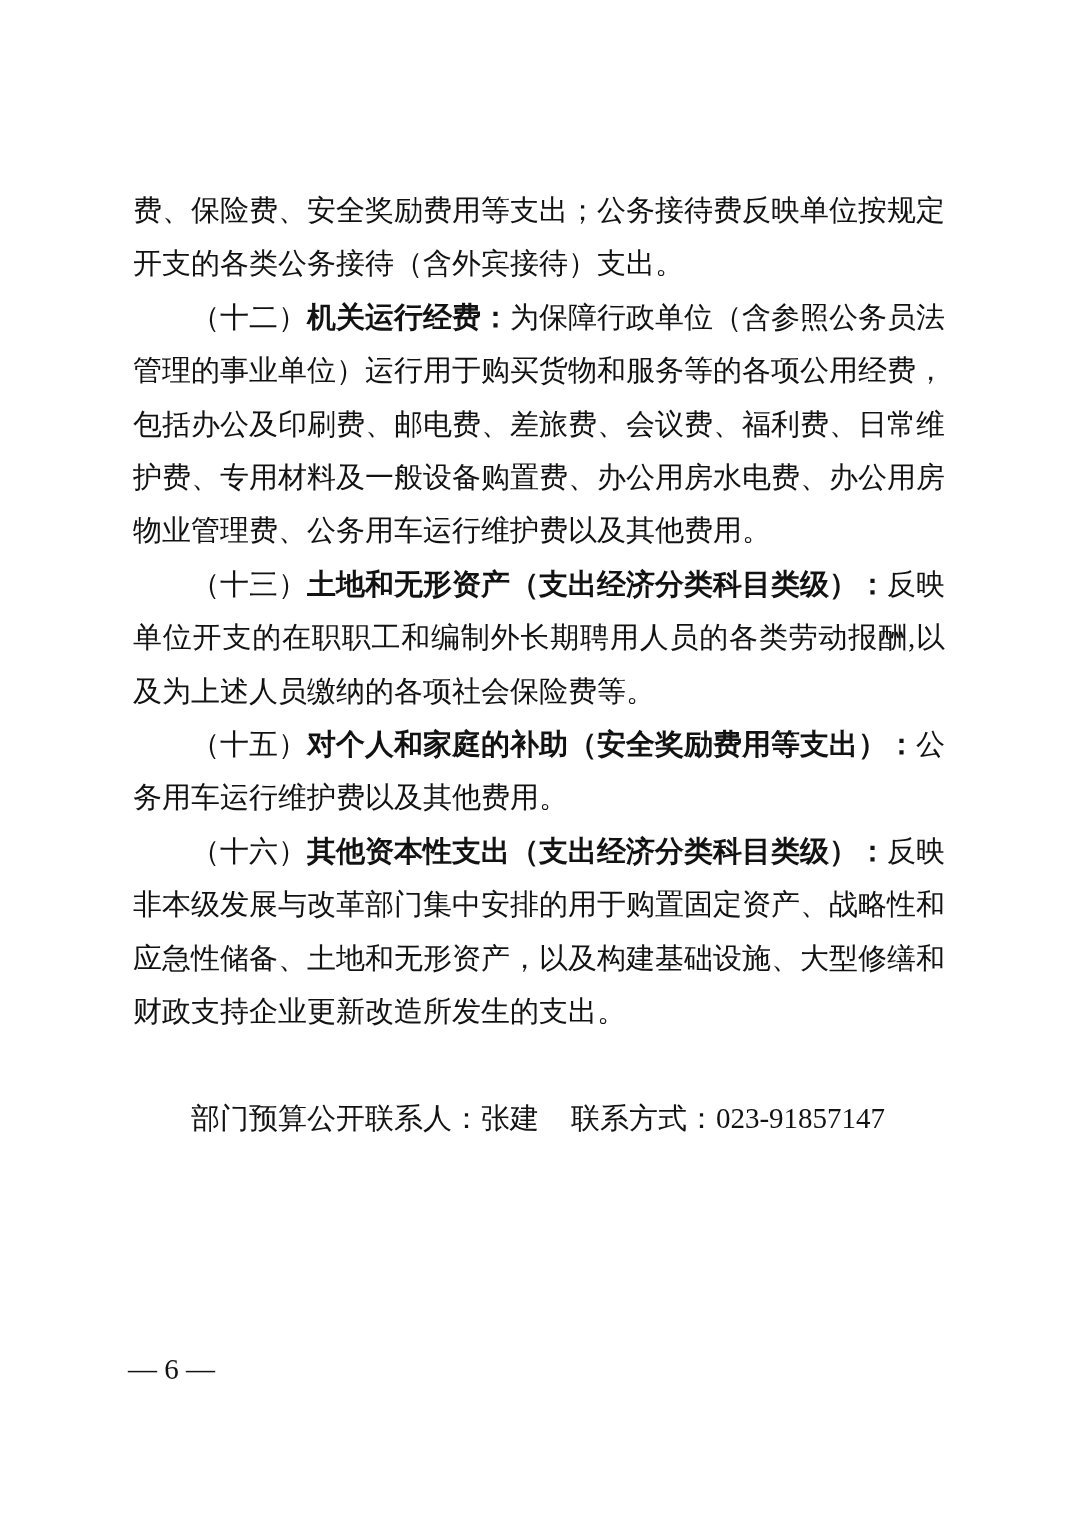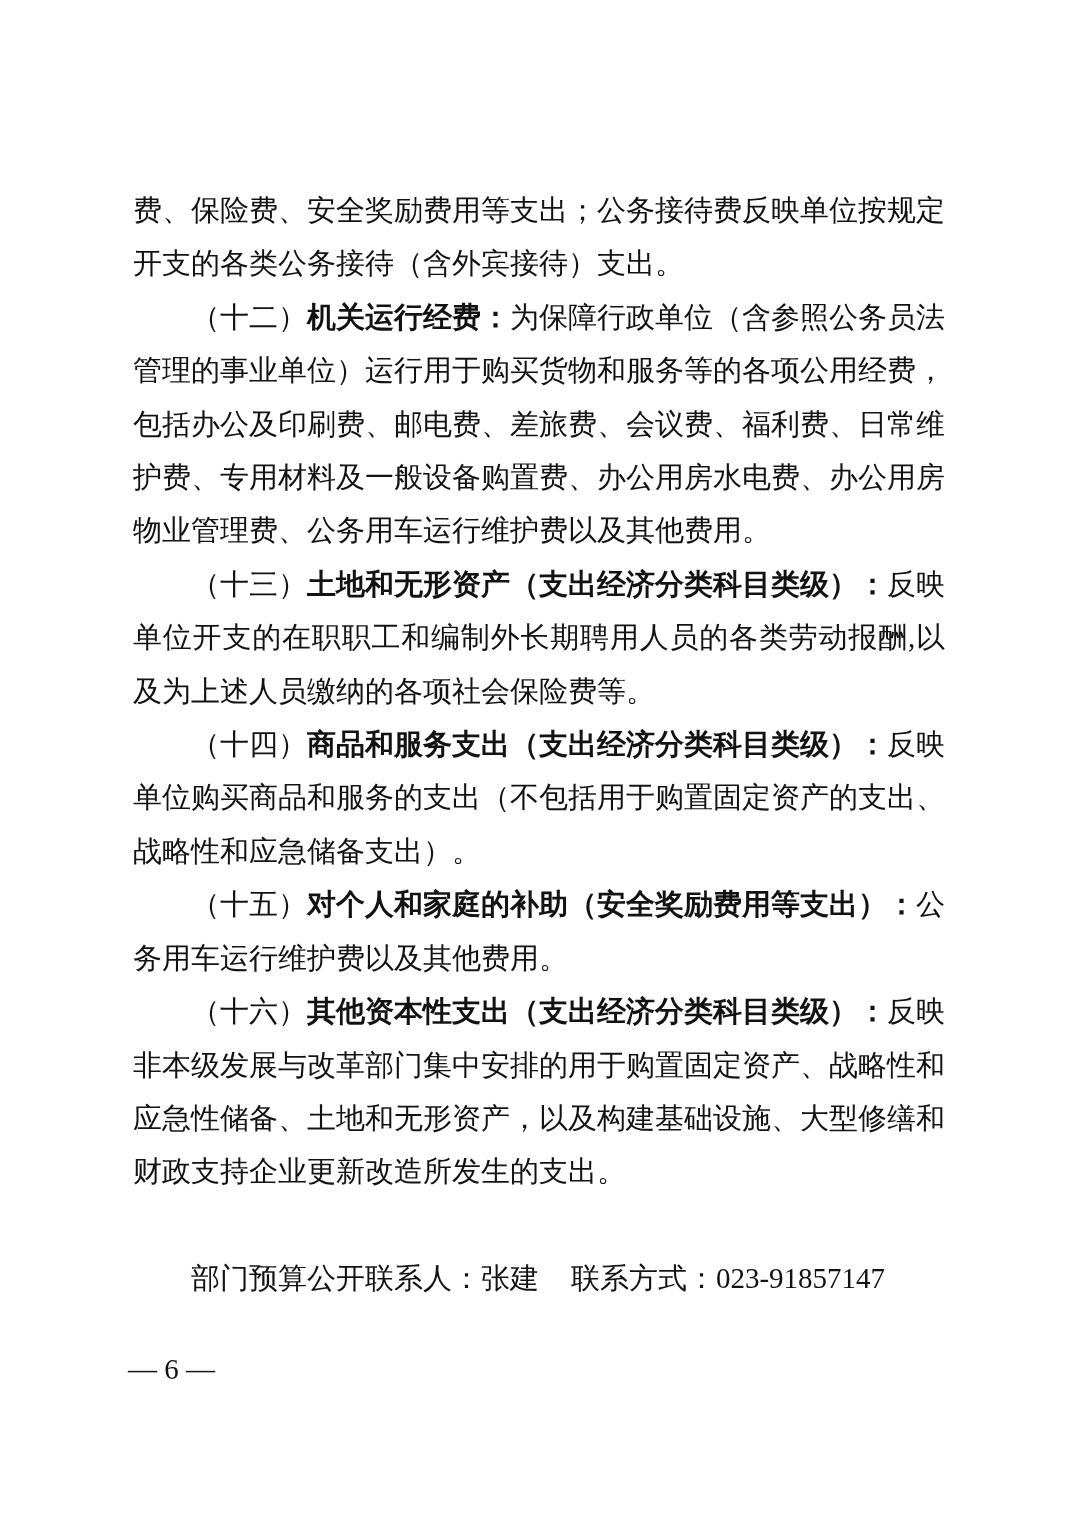--- a/index.html
+++ b/index.html
@@ -55,21 +55,20 @@
 </head>
 <body>
 
 <div class="page">
   <div class="content">
 
     <div>
         <p class="para"><span>费、保险费、安全奖励费用等支出；公务接待费反映单位按规定开支的各类公务接待（含外宾接待）支出。</span></p>
         <p class="para indent"><span>（十二）</span><span class="bold">机关运行经费：</span><span>为保障行政单位（含参照公务员法管理的事业单位）运行用于购买货物和服务等的各项公用经费，包括办公及印刷费、邮电费、差旅费、会议费、福利费、日常维护费、专用材料及一般设备购置费、办公用房水电费、办公用房物业管理费、公务用车运行维护费以及其他费用。</span></p>
         <p class="para indent"><span>（十三）</span><span class="bold">土地和无形资产（支出经济分类科目类级）：</span><span>反映单位开支的在职职工和编制外长期聘用人员的各类劳动报酬,以及为上述人员缴纳的各项社会保险费等。</span></p>
-        <p class="para indent"><span>（十四）</span><span class="bold">商品和服务支出（支出经济分类科目类级）：</span><span>反映单位购买商品和服务的支出（不包括用于购置固定资产的支出、战略性和应急储备支出）。</span></p>
         <p class="para indent"><span>（十五）</span><span class="bold">对个人和家庭的补助（安全奖励费用等支出）：</span><span>公务用车运行维护费以及其他费用。</span></p>
         <p class="para indent"><span>（十六）</span><span class="bold">其他资本性支出（支出经济分类科目类级）：</span><span>反映非本级发展与改革部门集中安排的用于购置固定资产、战略性和应急性储备、土地和无形资产，以及构建基础设施、大型修缮和财政支持企业更新改造所发生的支出。</span></p>
       </div>
 
     <p class="para indent contact">
       <span>部门预算公开联系人：</span><span>张建</span><span class="gap">联系方式：</span><span>023-91857147</span>
     </p>
   </div>
 
   <div class="footer">— 6 —</div>

